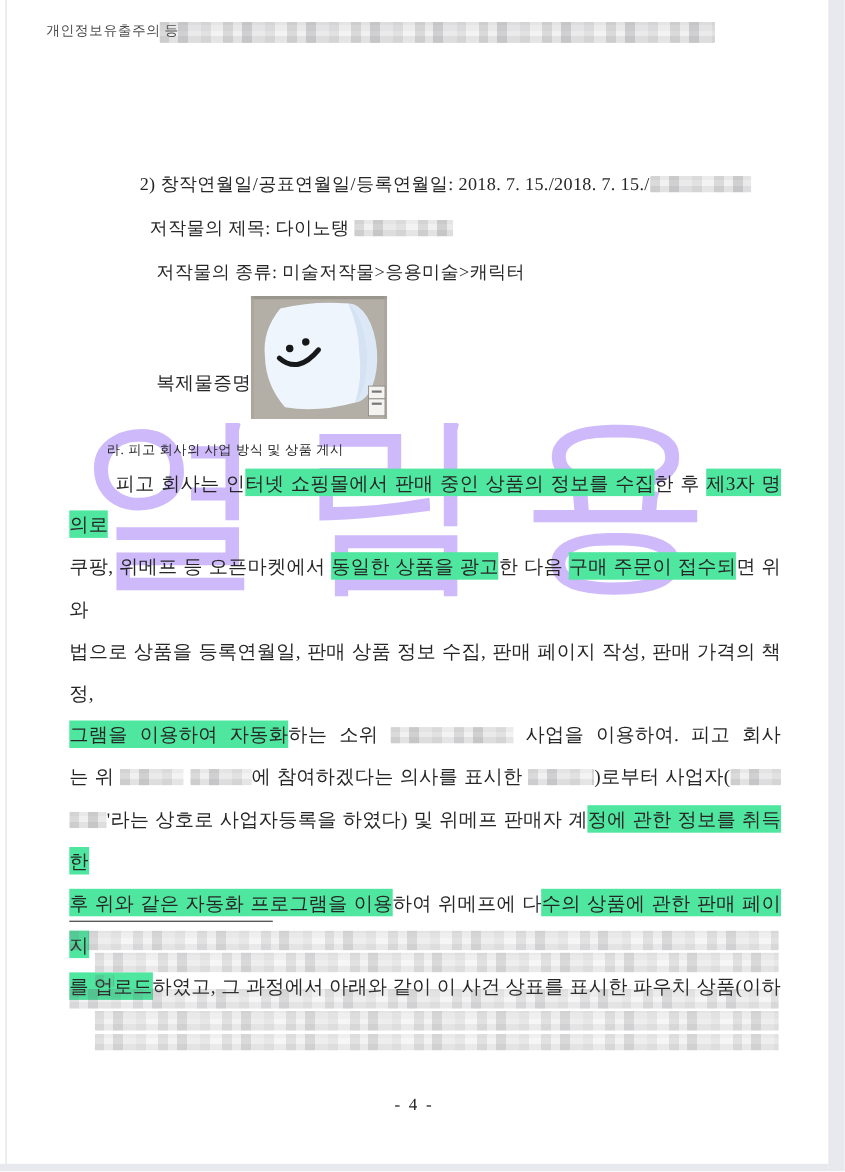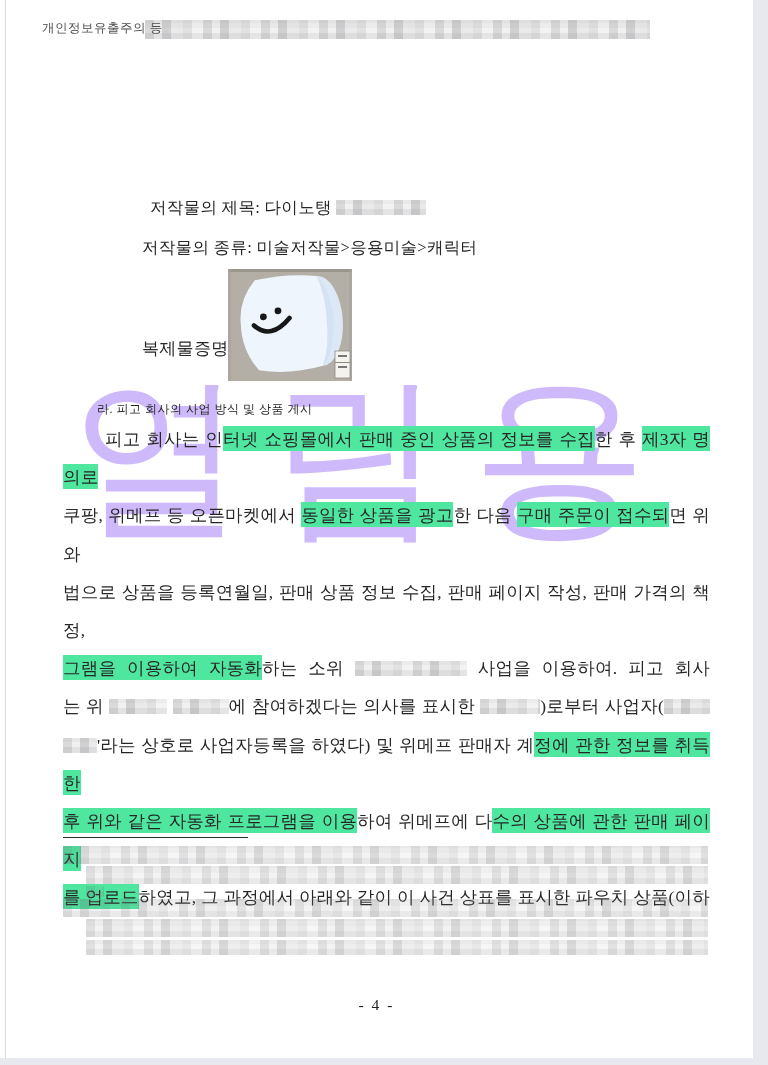--- a/index.html
+++ b/index.html
@@ -40,21 +40,21 @@
   .iblur{display:inline-block;height:15px;vertical-align:-2px;}
 
   .hdr{
     position:absolute;left:42px;top:20px;z-index:1;
     font-size:12.5px;color:#4b4b4b;letter-spacing:.5px;
   }
   .hdr-blur{position:absolute;left:145px;top:20px;width:505px;height:19px;z-index:1;}
 
   .regline{position:absolute;z-index:1;font-size:16.5px;letter-spacing:.3px;white-space:nowrap;}
   .reg-dates{left:127px;top:157px;}
-  .reg-title{left:150px;top:197px;}
+  .reg-title{left:136px;top:197px;}
   .reg-type{left:142px;top:237px;}
   .copy-label{left:142px;top:337px;font-size:17px;}
 
   .photo{position:absolute;left:228px;top:269px;width:124px;height:112px;z-index:1;}
 
   .section-heading{
     position:absolute;left:85px;top:389px;z-index:1;
     font-size:12px;font-weight:normal;margin:12px;letter-spacing:.5px;white-space:nowrap;
   }
 
@@ -86,20 +86,21 @@
 
 <div class="viewer">
 
   <div class="page">
 
     <div class="watermark">열람용</div>
 
     <span class="hdr">개인정보유출주의 등</span>
     <div class="hdr-blur mosaic"></div>
 
+    <div class="regline reg-dates"><span>2)</span> <span>창작연월일/공표연월일/등록연월일: 2018. 7. 15./2018. 7. 15./</span><span class="mosaic iblur" style="width:92px"></span></div>
 
     <div class="regline reg-title"><span>저작물의 제목: 다이노탱</span> <span class="mosaic iblur" style="width:90px"></span></div>
 
     <div class="regline reg-type"><span>저작물의 종류: 미술저작물&gt;응용미술&gt;캐릭터</span></div>
 
     <div class="regline copy-label">복제물증명:</div>
 
     <div class="photo">
       <svg width="124" height="112" viewBox="0 0 124 112">
         <rect x="0" y="0" width="124" height="112" fill="#b3afa6"></rect>

